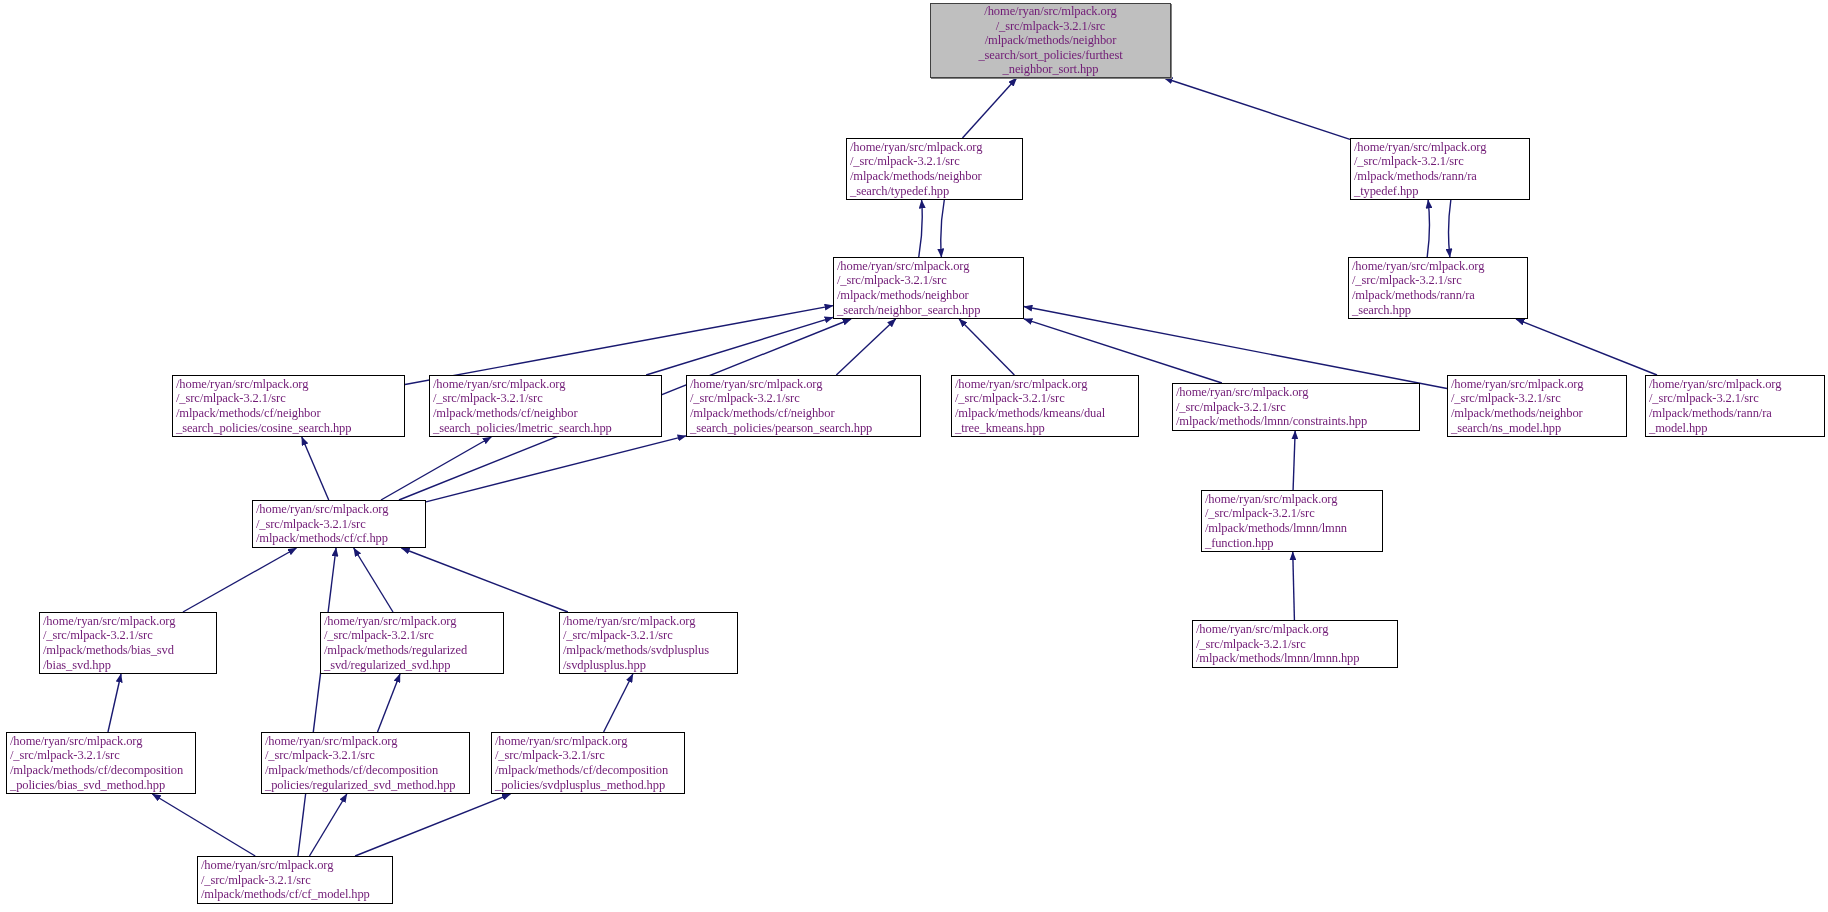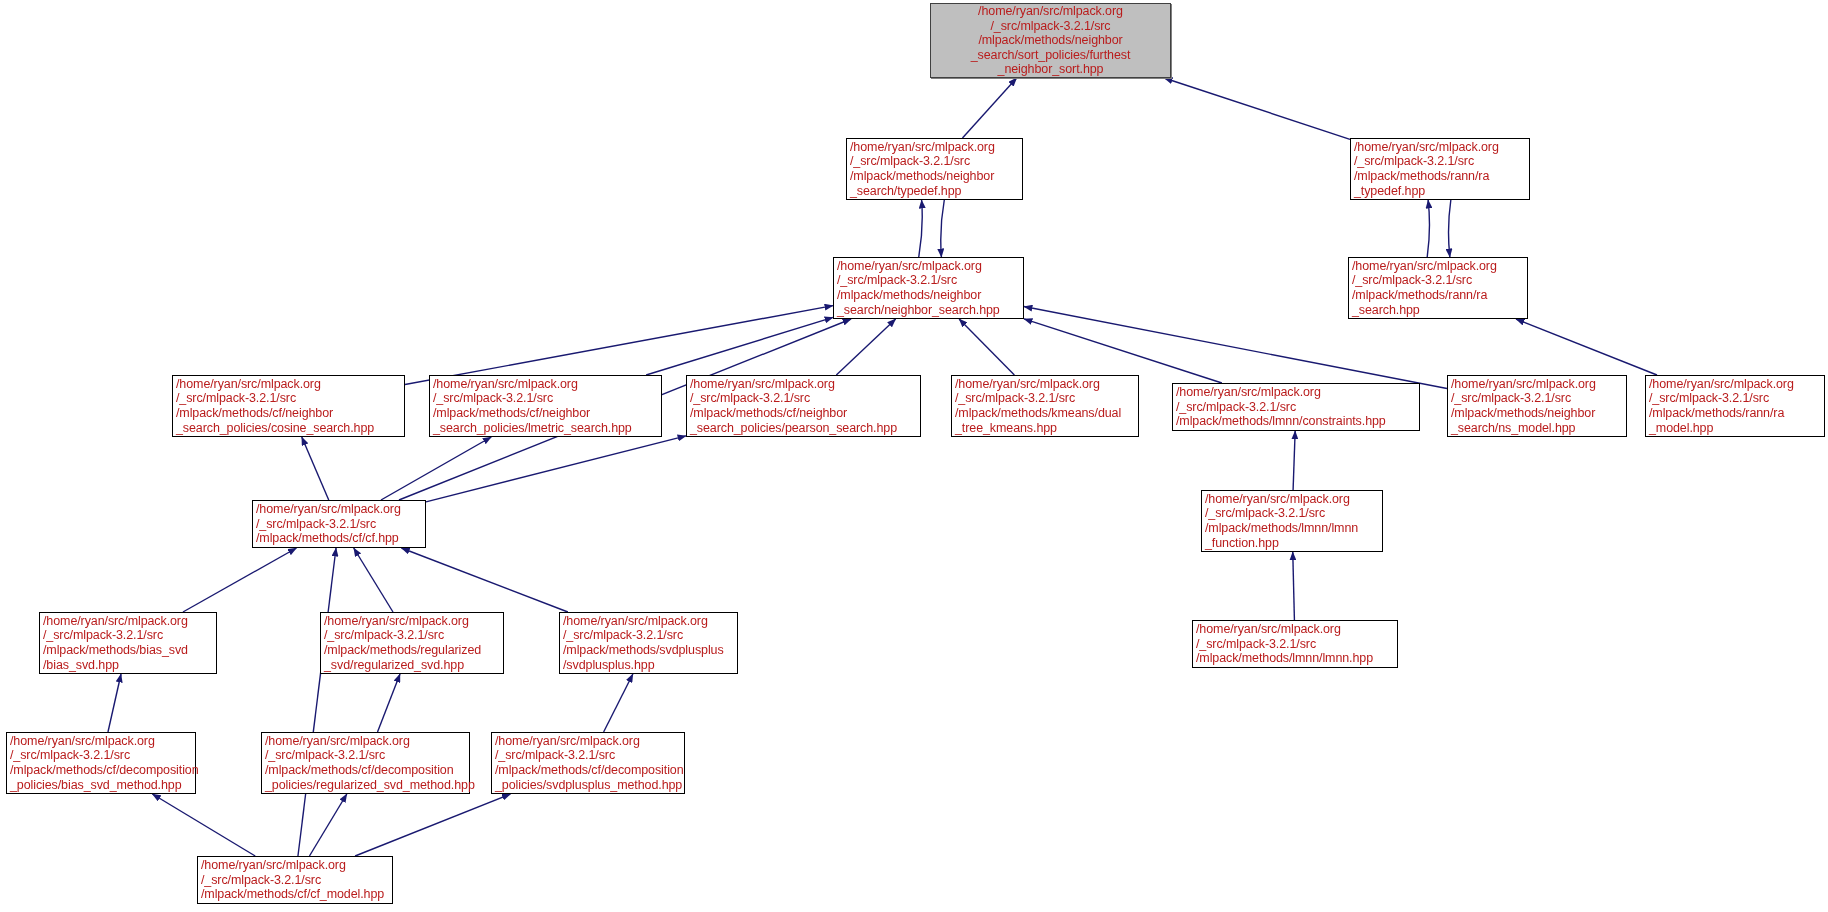--- a/index.html
+++ b/index.html
@@ -29,30 +29,31 @@
     left: 0;
     top: 0;
     width: 1828px;
     height: 912px;
   }
   .node {
     position: absolute;
     box-sizing: border-box;
     border: 1px solid #000000;
     background: #ffffff;
-    color: #b91c1c;
+    color: #701a75;
     font-size: 12.5px;
     line-height: 14.6px;
     text-align: center;
     display: flex;
     align-items: center;
     justify-content: center;
     padding: 16px 3px;
     white-space: pre-line;
     letter-spacing: -0.1px;
+    font-family: Liberation Serif, serif;
   }
   .node.left-align {
     text-align: left;
   }
   .node.highlight {
     background: #bfbfbf;
     border: 1px solid #404040;
     box-shadow: 1px 1px 0 0 #808080;
   }
   .node-label {

